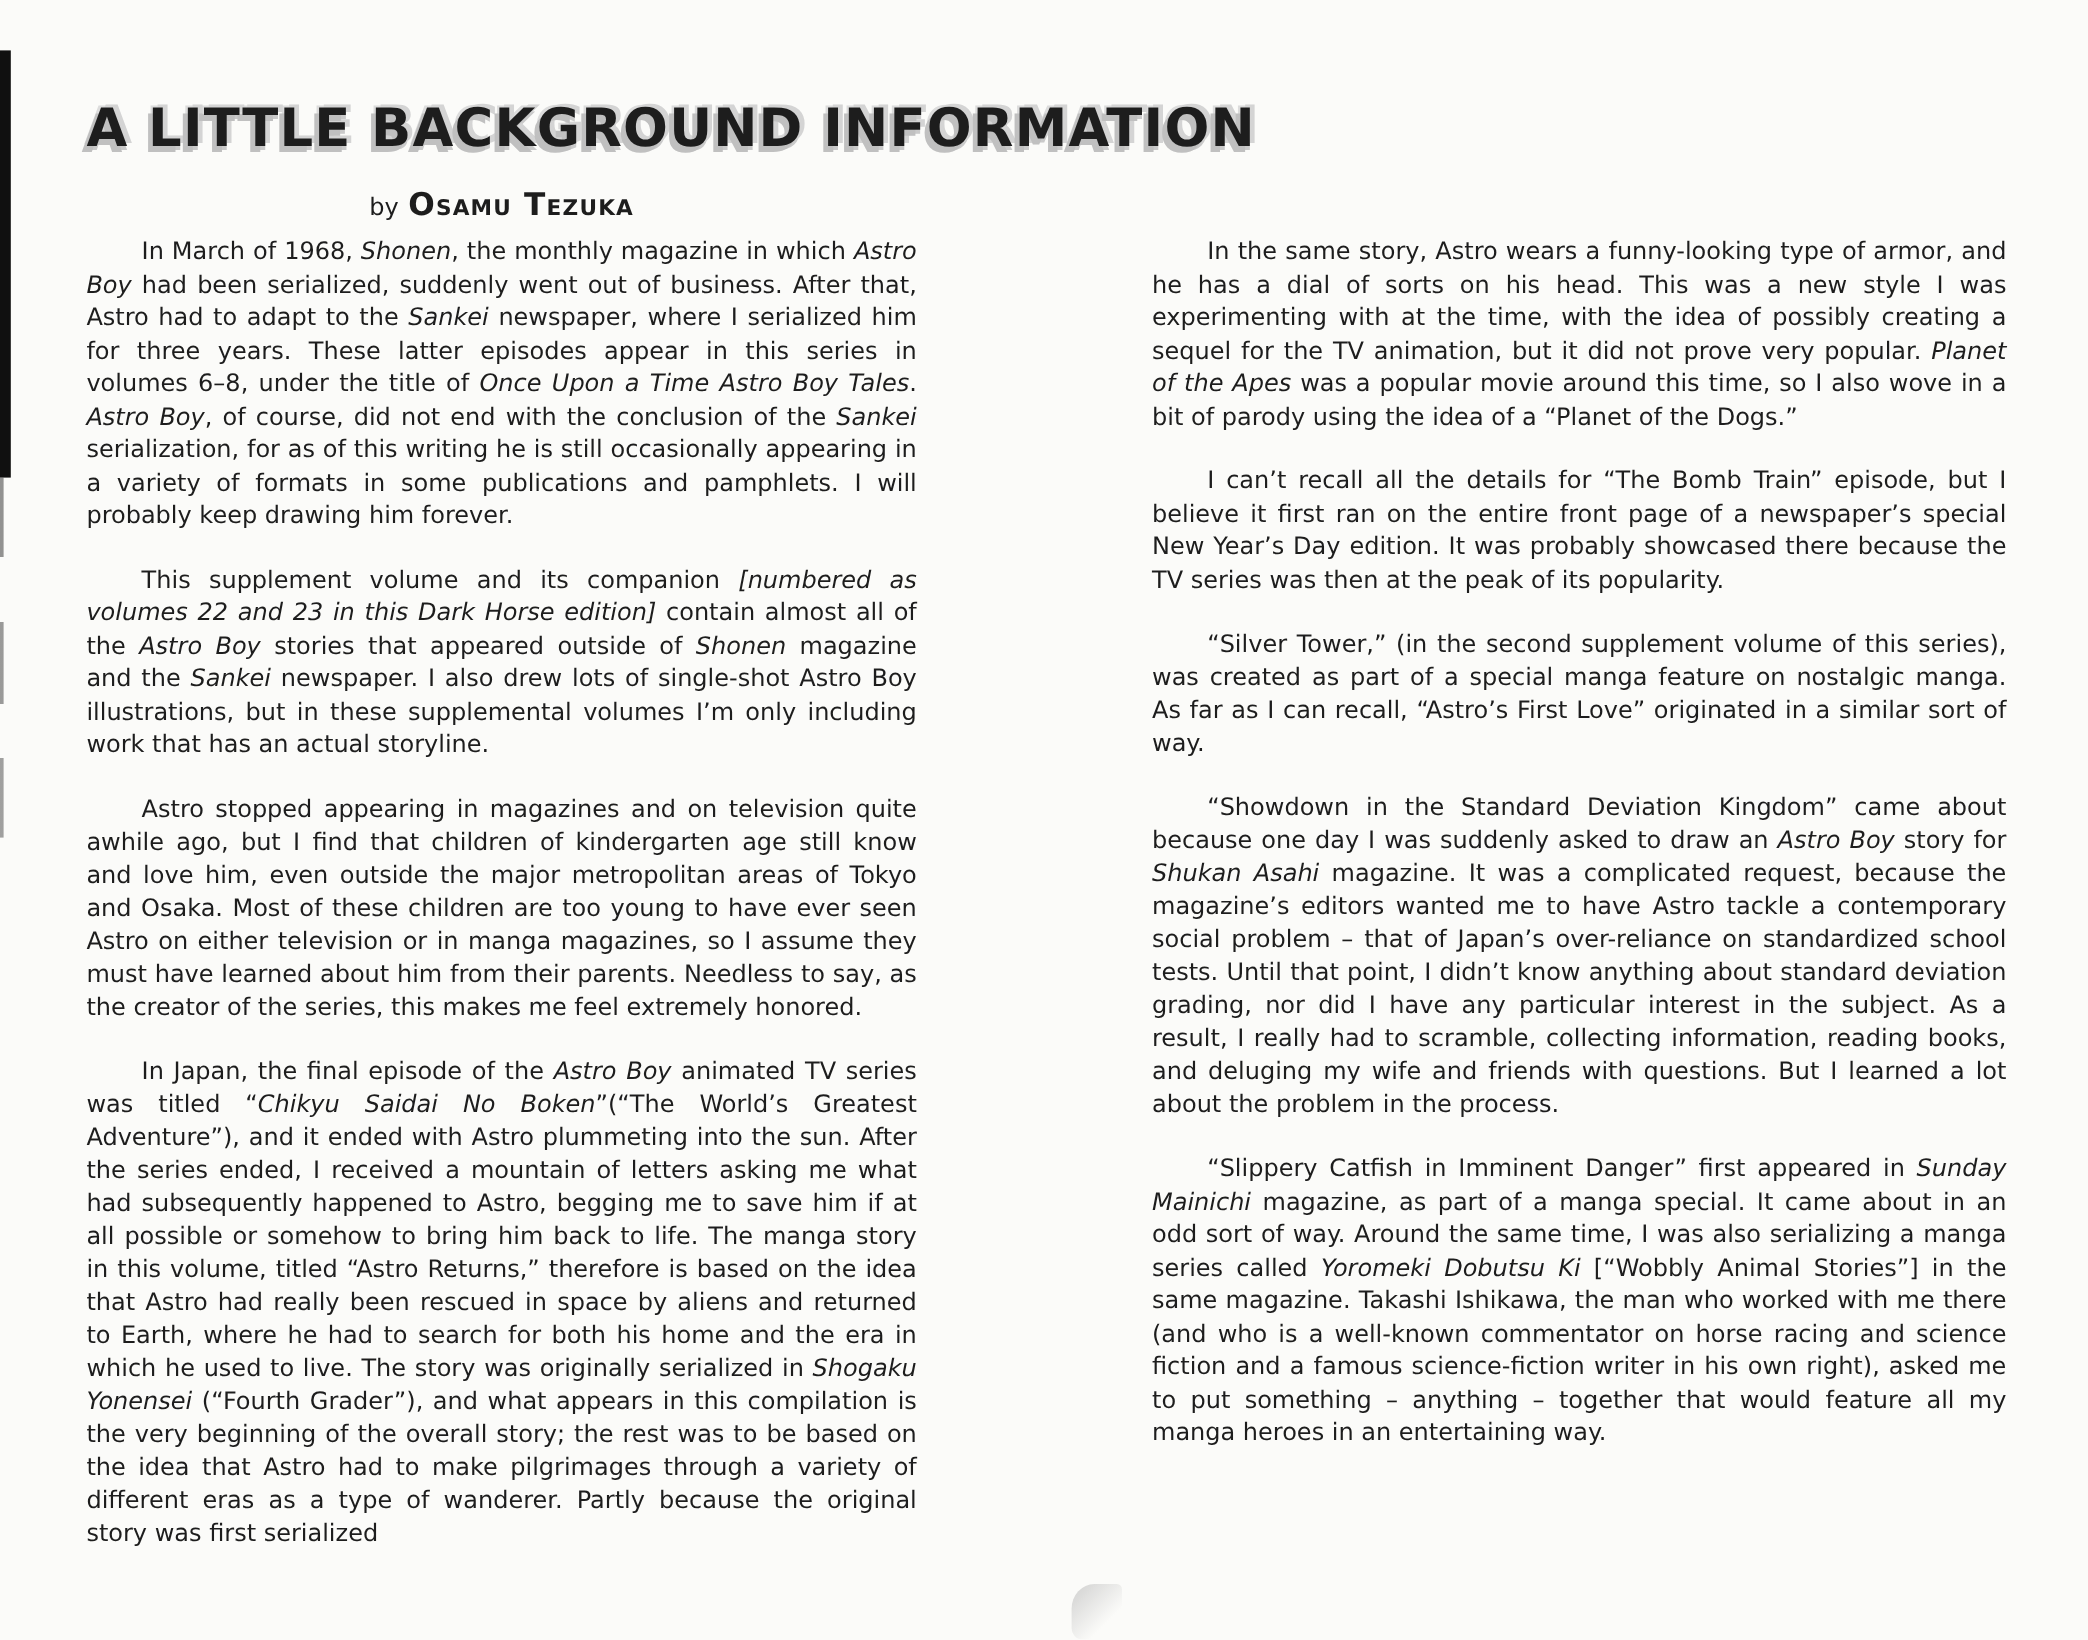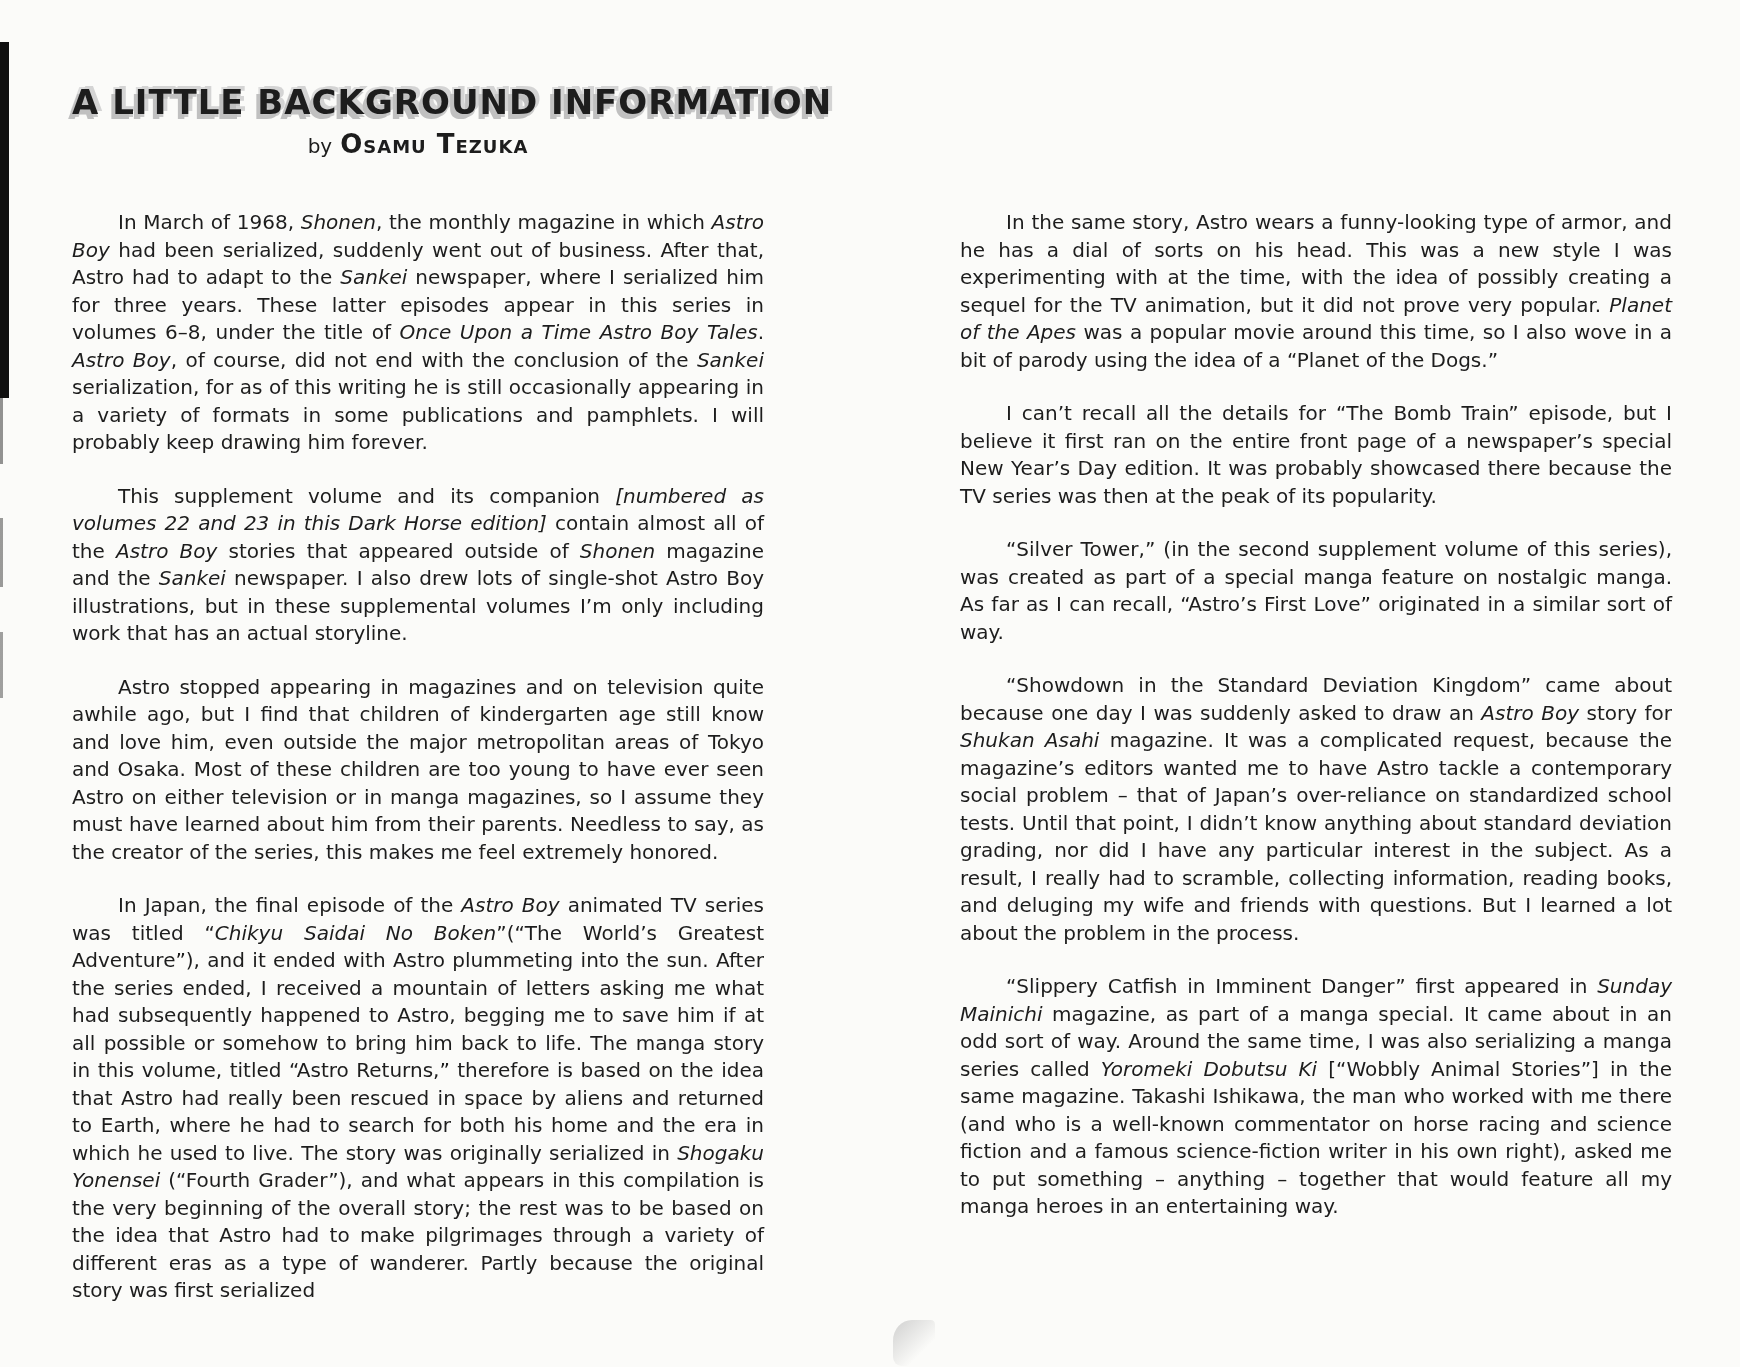--- a/index.html
+++ b/index.html
@@ -31,52 +31,52 @@
     background:linear-gradient(135deg,#b9b9b9,rgba(185,185,185,0) 70%);
     opacity:.65;border-radius:45% 10% 40% 20%;
   }
   
   header{
     position:absolute;top:84px;left:72px;width:692px;
     text-align:center;
   }
   .title{
     margin:0;
-    font-size:34px;
+    font-size:44px;
     font-weight:bold;
     letter-spacing:1px;
     line-height:1.1;
     white-space:nowrap;
     text-shadow:
       -4px 5px 0 var(--title_shadow),
        4px -3px 0 #d4d4d4,
        0 3px 0 #cacaca,
       -2px -2px 0 #dcdcdc;
   }
-  .byline{margin-top:8px;}
+  .byline{margin-top:24px;}
   .byline .by{
     font-size:20px;
     margin-right:8px;
   }
   .byline .author{
     font-size:26px;
     font-weight:bold;
     font-variant:small-caps;
     letter-spacing:1px;
   }
   
   .col{
     position:absolute;top:196px;
     font-size:20px;
     line-height:27.5px;
     text-align:justify;
   }
   #col-left{left:72px;width:692px;}
   #col-right{left:960px;width:712px;}
-  .para{margin:13px 0 26px 0;}
+  .para{margin:0 0 26px 0;}
   .para.indent{text-indent:46px;}
   .para em{font-style:italic;}
 </style>
 </head>
 <body>
 
 <div class="scan-edge"></div>
 <div class="scan-edge-tail"></div>
 <div class="smudge"></div>
 

